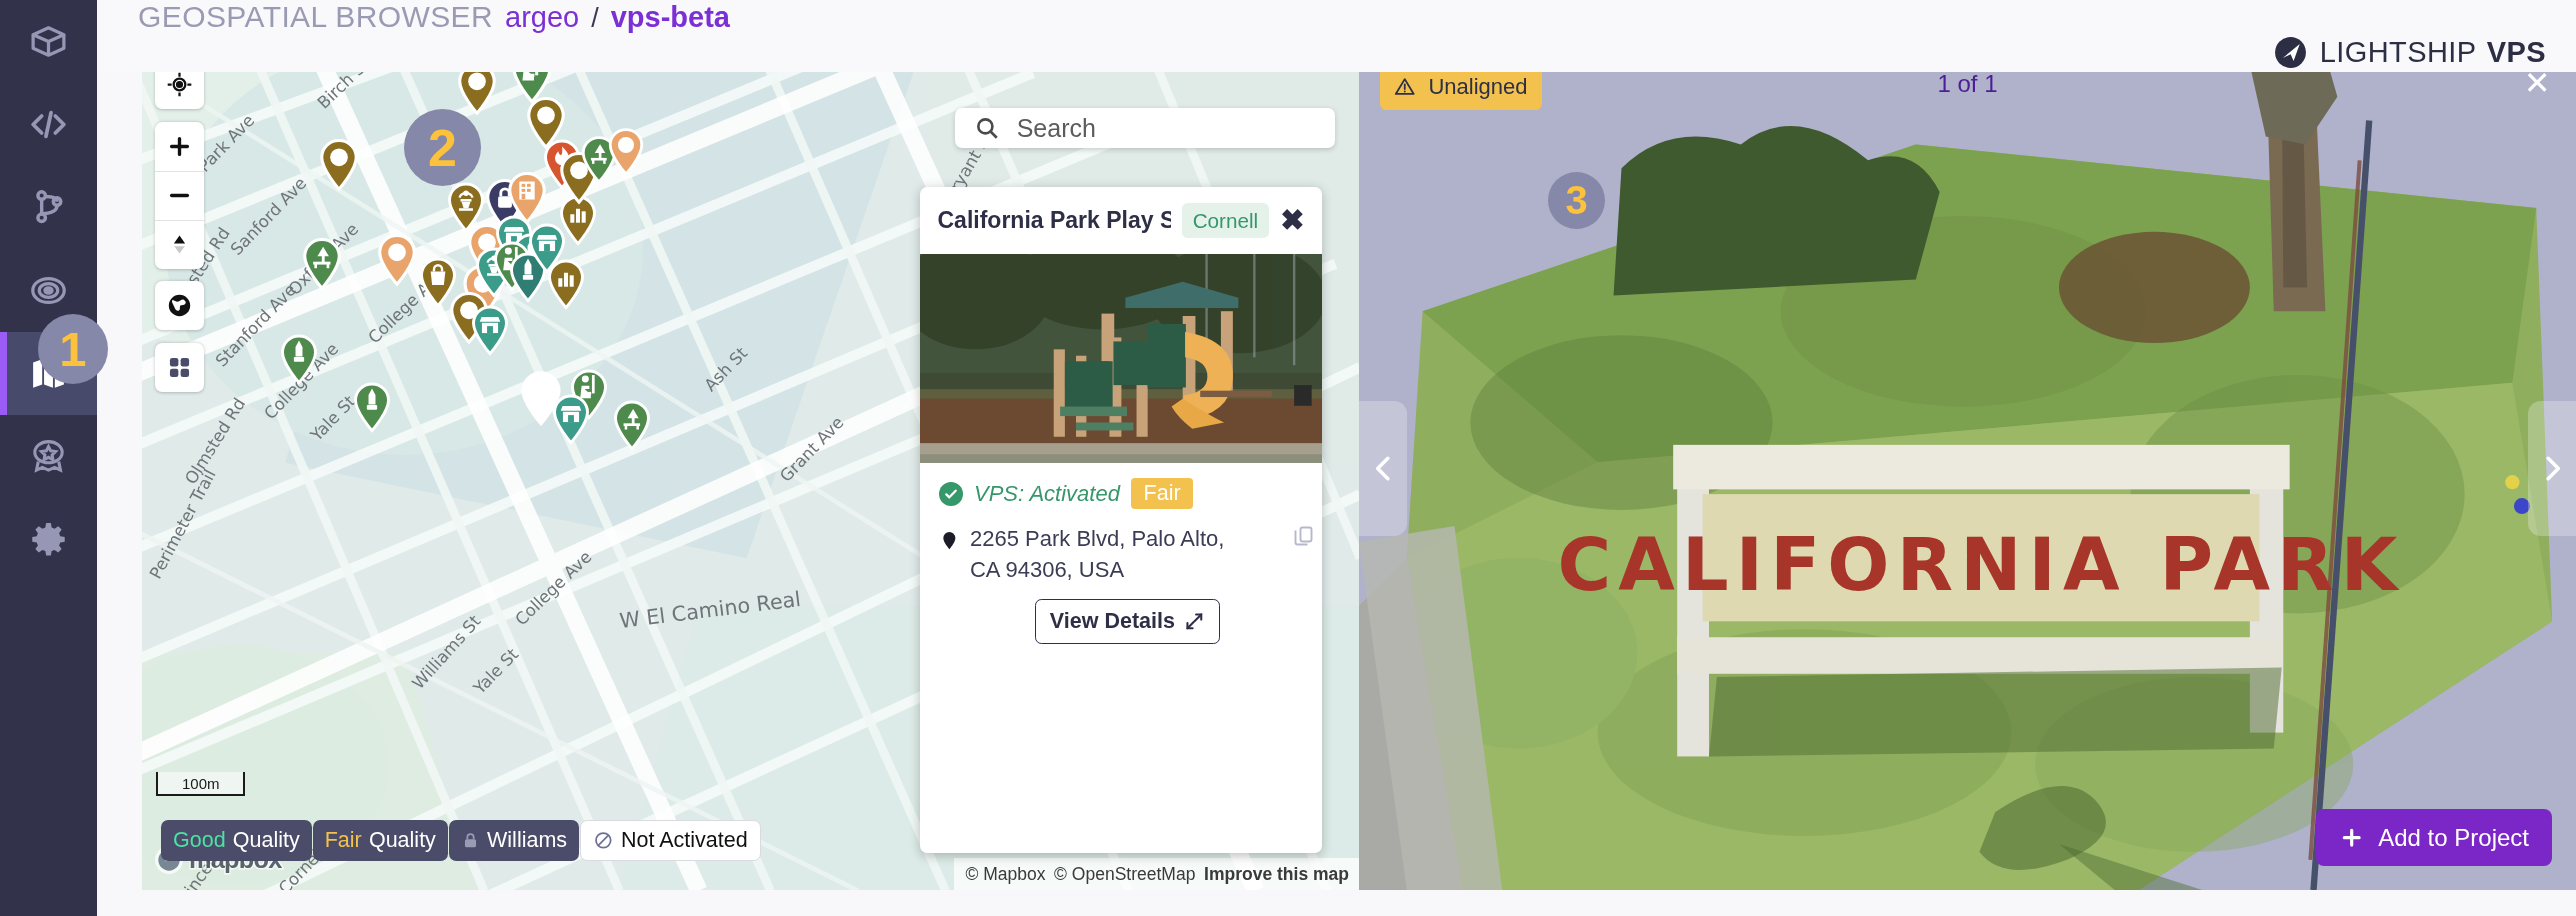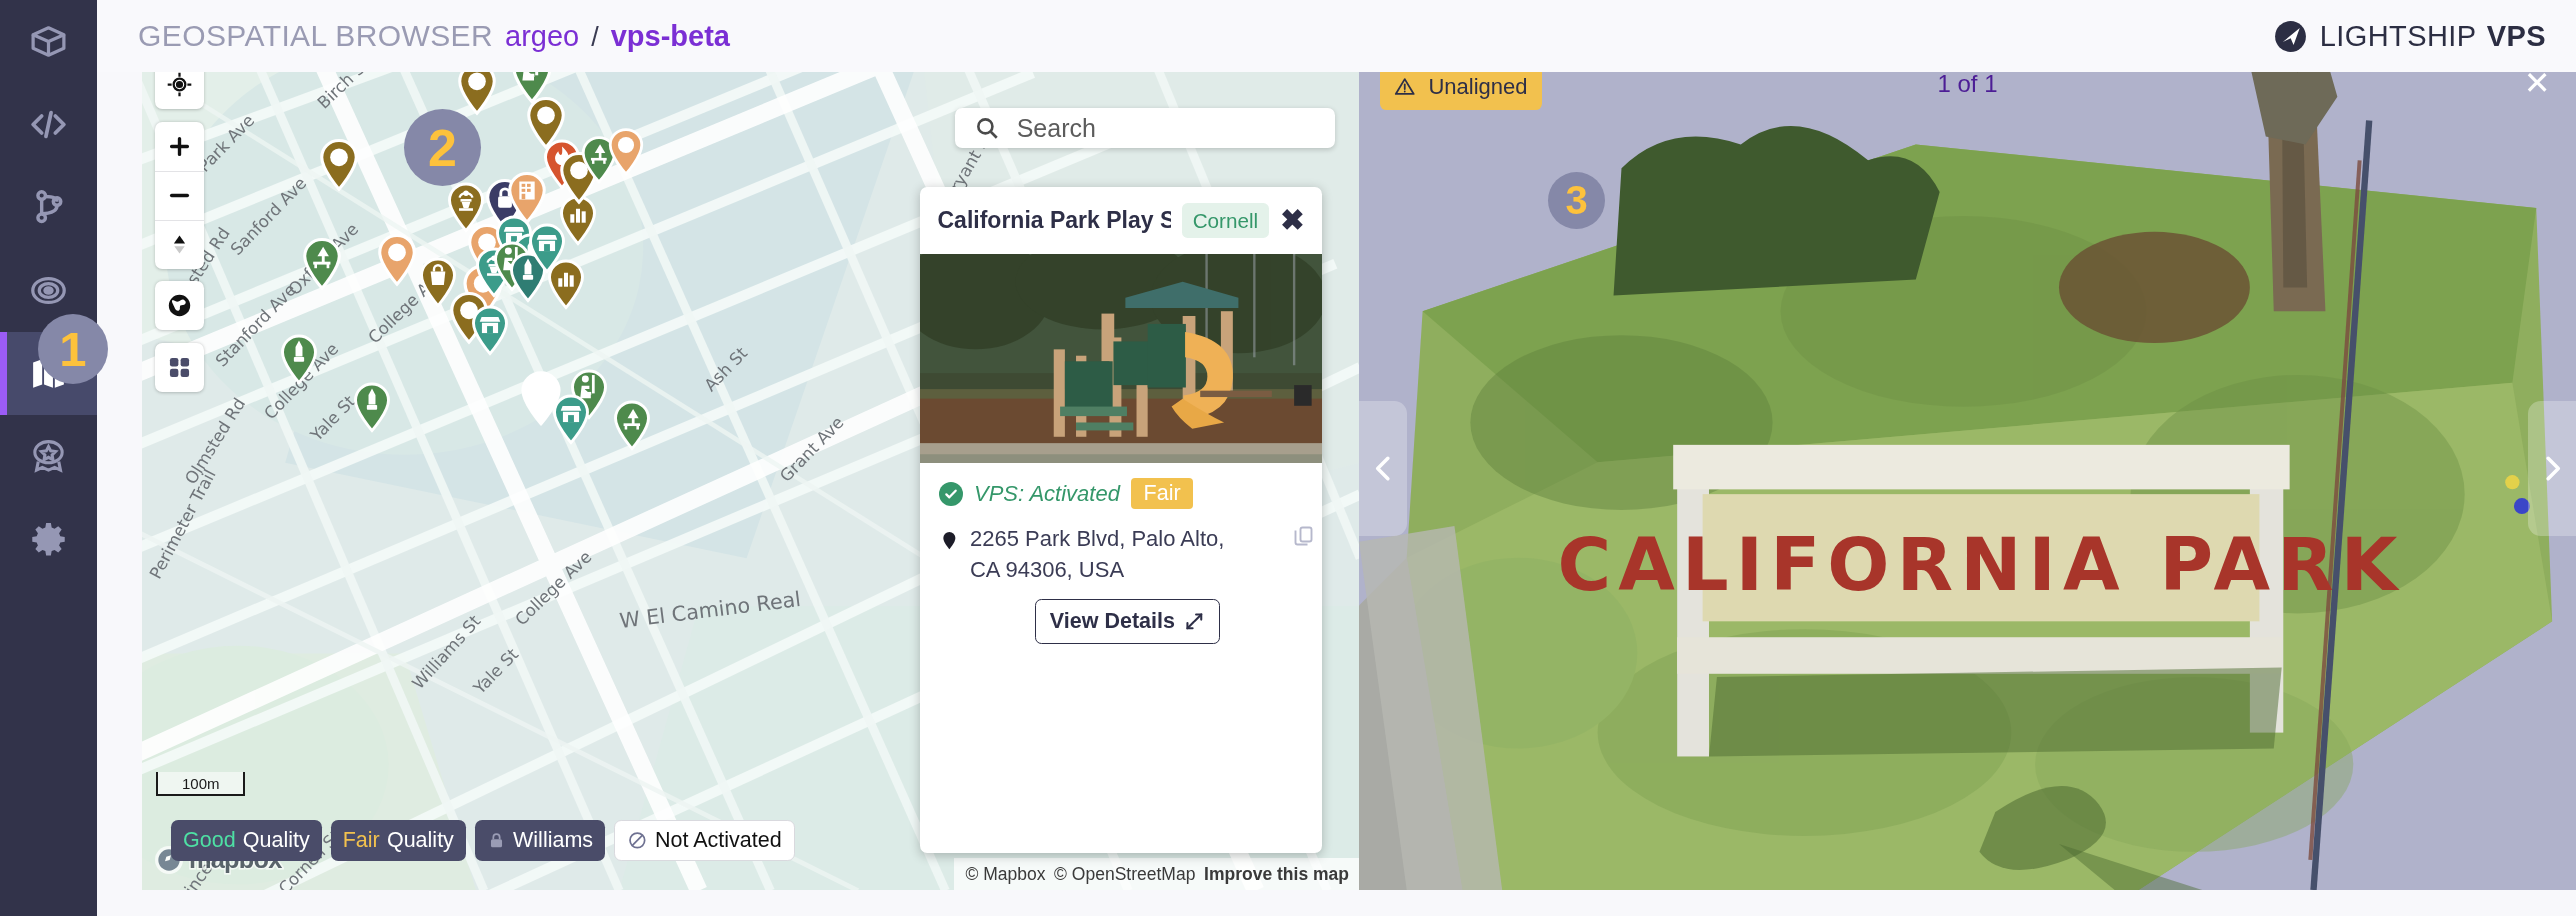--- a/index.html
+++ b/index.html
@@ -13,21 +13,21 @@
     background:#32334a; z-index:60; }
   .side-item { position:relative; width:97px; height:83px; display:flex;
     align-items:center; justify-content:center; cursor:pointer; }
   .side-item svg { width:41px; height:41px; }
   .side-item.active { background:#474a6b; }
   .side-item.active::before { content:""; position:absolute; left:0; top:0;
     width:7.2px; height:100%; background:#9b5cf6; }
 
   
   #header { position:absolute; left:97px; top:0; right:0; height:72px;
-    background:#f9f9fc; display:flex; align-items:center; z-index:50; }
+    background:#f9f9fc; display:flex; z-index:50;flex-direction:column; }
   #brand { margin-left:41px; display:flex; align-items:baseline; gap:12px;
     white-space:nowrap; }
   #brand .gb { font-size:30px; letter-spacing:0.4px; color:#9a9bb3;
     font-weight:400; }
   #brand .org { font-size:29px; color:#7b2fd4; font-weight:500; }
   #brand .sep { font-size:27px; color:#3a3b52; font-weight:400; }
   #brand .proj { font-size:29px; color:#7b2fd4; font-weight:700; }
   #logo { margin-left:auto; margin-right:30px; display:flex; align-items:center;
     gap:10.3px; }
   #logo .lw { font-size:29px; color:#2c2e43; font-weight:400; letter-spacing:0.4px;}
@@ -77,21 +77,21 @@
     border-radius:4px; padding:3.2px 12.7px; }
   .addr { display:flex; gap:10.3px; }
   .addr .atext { font-size:22px; color:#3b3c55; line-height:1.4; max-width:262px; }
   .addr .copy { margin-left:auto; }
   #viewdet { margin:12.7px auto 0 auto; width:185px; height:45px;
     border:1.6px solid #2e2f47; border-radius:6.4px; display:flex;
     align-items:center; justify-content:center; gap:9.5px; cursor:pointer; }
   #viewdet span { font-size:21.5px; font-weight:700; color:#2e2f47; }
 
   
-  #legend { position:absolute; left:29px; bottom:29px; display:flex; gap:9px;
+  #legend { position:absolute; left:19px; bottom:29px; display:flex; gap:1px;
     z-index:30; align-items:flex-start; }
   .lchip { background:#4a4c69; border-radius:7.2px; height:41px; display:flex;
     align-items:center; padding:0 12px; gap:7.2px; color:#fff; font-size:21.5px;
     white-space:nowrap; cursor:pointer; }
   .lchip.white { background:#fff; color:#111; border:0.8px solid #d9d9de; }
   .lchip .g { color:#4ee0a4; } .lchip .y { color:#f2c14e; }
 
   
   #scalebar { position:absolute; left:14.3px; bottom:94px; width:89px; height:24px;
     border:2.4px solid #1a1a1a; border-top:none; z-index:30;
@@ -779,16 +779,22 @@
       <svg width="35" height="35" viewBox="0 0 24 24" fill="none" stroke="#fff" stroke-width="2.4" stroke-linecap="round" stroke-linejoin="round">
         <path d="M15 5l-7 7 7 7"></path>
       </svg>
     </div>
     <div class="navarrow" id="navright">
       <svg width="35" height="35" viewBox="0 0 24 24" fill="none" stroke="#fff" stroke-width="2.4" stroke-linecap="round" stroke-linejoin="round">
         <path d="M9 5l7 7-7 7"></path>
       </svg>
     </div>
 
+    <div id="addproj">
+      <svg width="25.4" height="25.4" viewBox="0 0 24 24" stroke="#fff" stroke-width="3" stroke-linecap="round">
+        <path d="M12 5v14M5 12h14"></path>
+      </svg>
+      <span>Add to Project</span>
+    </div>
   </section>
 
 </div>
 
 
 </body></html>

